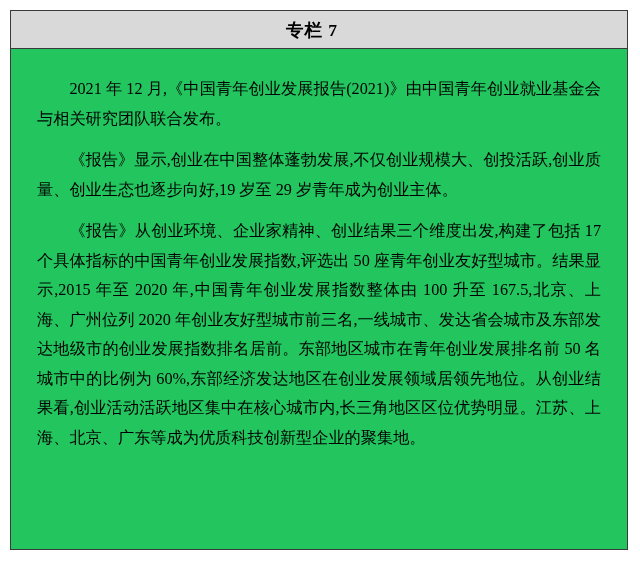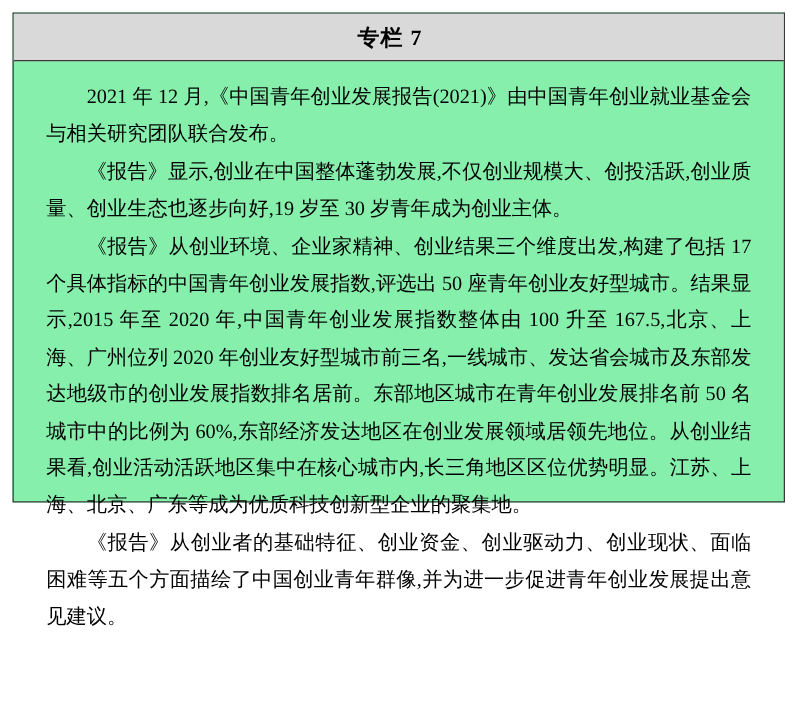--- a/index.html
+++ b/index.html
@@ -10,24 +10,24 @@
   body {
     width: 640px;
     height: 565px;
     font-family: "Liberation Serif", "DejaVu Serif", serif;
   }
   .box {
     position: absolute;
     left: 10px;
     top: 10px;
     width: 618px;
-    height: 392px;
+    height: 540px;
     border: 1px solid #3a3a3a;
     box-sizing: border-box;
-    background: #86efac;
+    background: #22c55e;
   }
   .title-bar {
     height: 38px;
     background: #d9d9d9;
     border-bottom: 1px solid #3a3a3a;
     display: flex;
     align-items: center;
     justify-content: center;
     box-sizing: border-box;
   }
@@ -39,39 +39,38 @@
     font-family: "Liberation Serif", "DejaVu Serif", serif;
   }
   .title-num {
     margin-right: 14px;
   }
   .body-area {
     padding: 14px 26px 10px 26px;
     box-sizing: border-box;
   }
   p.para {
-    margin: 0 0 1px 0;
+    margin: 12px 0 1px 0;
     font-size: 16.2px;
     line-height: 29.5px;
     color: #000000;
     text-align: justify;
     text-justify: inter-ideograph;
     text-indent: 2em;
     font-family: "Liberation Serif", "DejaVu Serif", serif;
   }
 </style>
 </head>
 <body>
 
 <div class="box">
 
   <div class="title-bar">
     <span class="title-text title-num">专栏 7</span>
   </div>
 
   <div class="body-area">
     <p class="para">2021 年 12 月,《中国青年创业发展报告(2021)》由中国青年创业就业基金会与相关研究团队联合发布。</p>
-    <p class="para">《报告》显示,创业在中国整体蓬勃发展,不仅创业规模大、创投活跃,创业质量、创业生态也逐步向好,19 岁至 30 岁青年成为创业主体。</p>
+    <p class="para">《报告》显示,创业在中国整体蓬勃发展,不仅创业规模大、创投活跃,创业质量、创业生态也逐步向好,19 岁至 29 岁青年成为创业主体。</p>
     <p class="para">《报告》从创业环境、企业家精神、创业结果三个维度出发,构建了包括 17 个具体指标的中国青年创业发展指数,评选出 50 座青年创业友好型城市。结果显示,2015 年至 2020 年,中国青年创业发展指数整体由 100 升至 167.5,北京、上海、广州位列 2020 年创业友好型城市前三名,一线城市、发达省会城市及东部发达地级市的创业发展指数排名居前。东部地区城市在青年创业发展排名前 50 名城市中的比例为 60%,东部经济发达地区在创业发展领域居领先地位。从创业结果看,创业活动活跃地区集中在核心城市内,长三角地区区位优势明显。江苏、上海、北京、广东等成为优质科技创新型企业的聚集地。</p>
-    <p class="para">《报告》从创业者的基础特征、创业资金、创业驱动力、创业现状、面临困难等五个方面描绘了中国创业青年群像,并为进一步促进青年创业发展提出意见建议。</p>
   </div>
 
 </div>
 
 </body></html>

